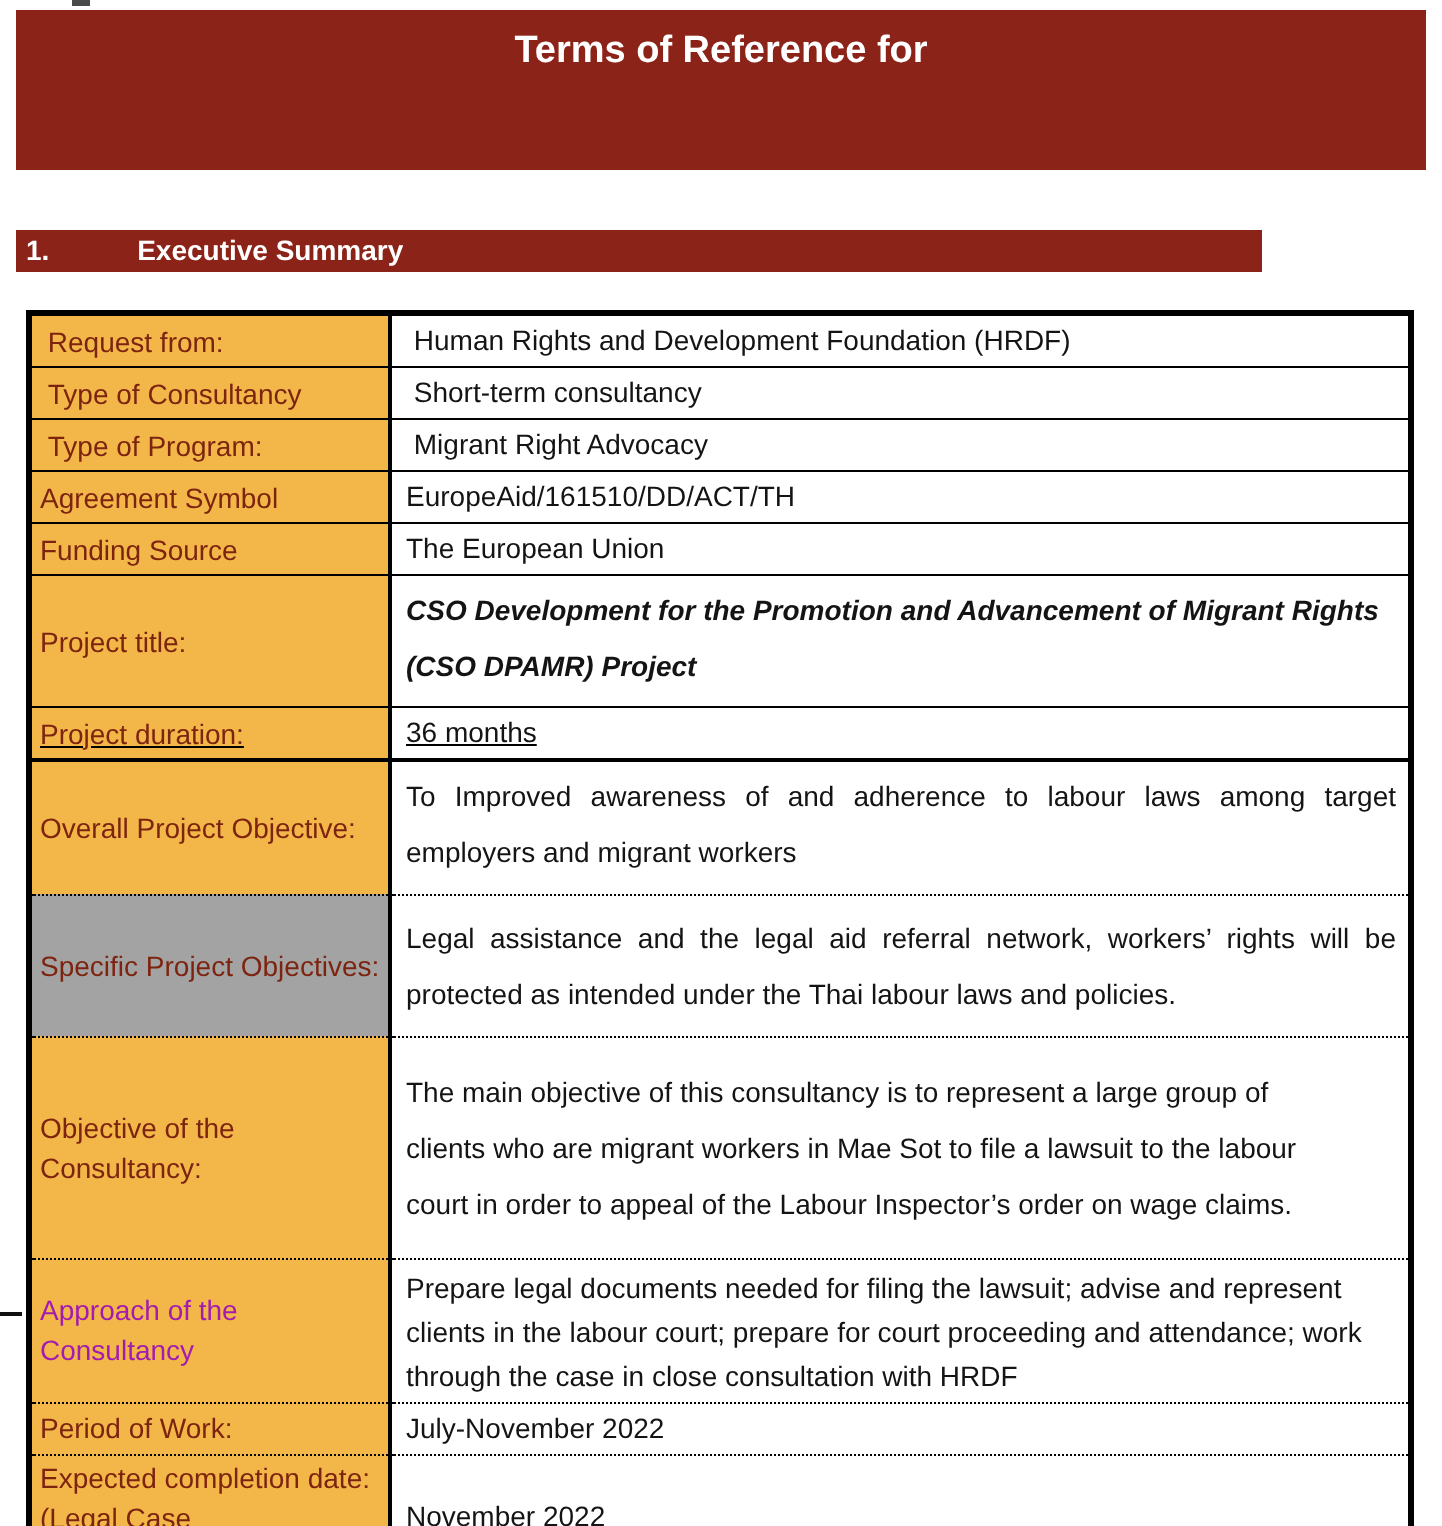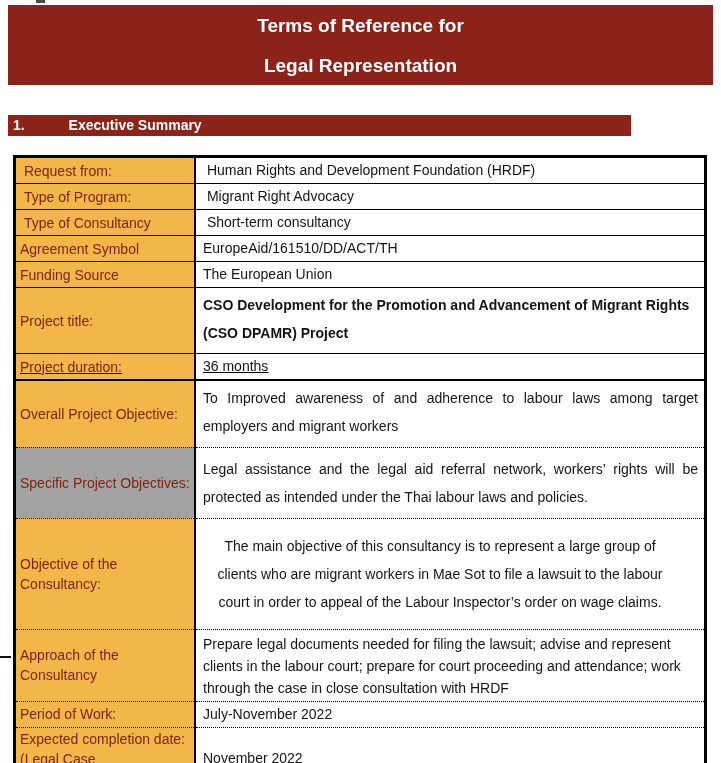--- a/index.html
+++ b/index.html
@@ -46,52 +46,51 @@
     padding: 2px 6px 2px 7px;
     line-height: 21px;
     color: #141414;
     vertical-align: middle;
     white-space: pre-wrap;
   }
   tr.b-solid  > td { border-bottom: 1px solid #000; }
   tr.b-thick  > td { border-bottom: 2px solid #000; }
   tr.b-dotted > td { border-bottom: 1px dotted #000; }
   td.value.justify { text-align: justify; white-space: normal; }
-  td.value.bolditalic { font-weight: bold; }
-  td.value.narrow > span { display: inline-block; max-width: 474px; text-align: center; }
+  td.value.bolditalic { font-weight: bold; font-style: italic; }
+  td.value.narrow > span { display: inline-block; max-width: 474px; }
   td.vtop { vertical-align: top; padding-top: 3px; }
   .artifact-top  { position: absolute; left: 36px; top: 0; width: 9px; height: 3px; background: #4a4a4a; }
   .artifact-left { position: absolute; left: 0; top: 656px; width: 11px; height: 2px; background: #111; }
 </style>
 </head>
 <body>
 
 <div class="banner" style="background: rgb(140, 35, 24);">
   <div class="banner-line banner-line1">Terms of Reference for</div>
-  <div class="banner-line banner-line2">Legal Representation</div>
 </div>
 
 <div class="section-bar" style="background: rgb(140, 35, 24);">
   <span class="section-number">1.</span>
   <span class="section-title">Executive Summary</span>
 </div>
 
 <table class="summary">
   <tbody>
       <tr class="b-solid" style="height: 21px;">
     <td class="label" style="background: rgb(242, 183, 72); color: rgb(125, 36, 16);"> Request from:</td>
     <td class="value"><span> Human Rights and Development Foundation (HRDF)</span></td>
   </tr>
       <tr class="b-solid" style="height: 21px;">
+    <td class="label" style="background: rgb(242, 183, 72); color: rgb(125, 36, 16);"> Type of Consultancy</td>
+    <td class="value"><span> Short-term consultancy</span></td>
+  </tr>
+      <tr class="b-solid" style="height: 21px;">
     <td class="label" style="background: rgb(242, 183, 72); color: rgb(125, 36, 16);"> Type of Program:</td>
     <td class="value"><span> Migrant Right Advocacy</span></td>
-  </tr>
-      <tr class="b-solid" style="height: 21px;">
-    <td class="label" style="background: rgb(242, 183, 72); color: rgb(125, 36, 16);"> Type of Consultancy</td>
-    <td class="value"><span> Short-term consultancy</span></td>
   </tr>
       <tr class="b-solid" style="height: 22px;">
     <td class="label" style="background: rgb(242, 183, 72); color: rgb(125, 36, 16);">Agreement Symbol</td>
     <td class="value"><span>EuropeAid/161510/DD/ACT/TH</span></td>
   </tr>
       <tr class="b-solid" style="height: 22px;">
     <td class="label" style="background: rgb(242, 183, 72); color: rgb(125, 36, 16);">Funding Source</td>
     <td class="value"><span>The European Union</span></td>
   </tr>
       <tr class="b-solid" style="height: 66px;">
@@ -108,21 +107,21 @@
   </tr>
       <tr class="b-dotted" style="height: 71px;">
     <td class="label" style="background: #a3a3a3; color: rgb(125, 36, 16);">Specific Project Objectives:</td>
     <td class="value justify" style="line-height: 28px;"><span>Legal assistance and the legal aid referral network, workers’ rights will be protected as intended under the Thai labour laws and policies.</span></td>
   </tr>
       <tr class="b-dotted" style="height: 111px;">
     <td class="label" style="background: rgb(242, 183, 72); color: rgb(125, 36, 16);">Objective of the Consultancy:</td>
     <td class="value narrow" style="line-height: 28px;"><span>The main objective of this consultancy is to represent a large group of clients who are migrant workers in Mae Sot to file a lawsuit to the labour court in order to appeal of the Labour Inspector’s order on wage claims.</span></td>
   </tr>
       <tr class="b-dotted" style="height: 72px;">
-    <td class="label" style="background: rgb(242, 183, 72); color: #7f1d1d;">Approach of the Consultancy</td>
+    <td class="label" style="background: rgb(242, 183, 72); color: #a21caf;">Approach of the Consultancy</td>
     <td class="value vtop" style="line-height: 22px;"><span>Prepare legal documents needed for filing the lawsuit; advise and represent clients in the labour court; prepare for court proceeding and attendance; work through the case in close consultation with HRDF</span></td>
   </tr>
       <tr class="b-dotted" style="height: 21px; margin-left: 24px;">
     <td class="label" style="background: rgb(242, 183, 72); color: rgb(125, 36, 16);">Period of Work:</td>
     <td class="value"><span>July-November 2022</span></td>
   </tr>
       <tr style="height: 62px;">
     <td class="label" style="background: rgb(242, 183, 72); color: rgb(125, 36, 16);">Expected completion date: (Legal Case Documentation)</td>
     <td class="value"><span>November 2022</span></td>
   </tr>

